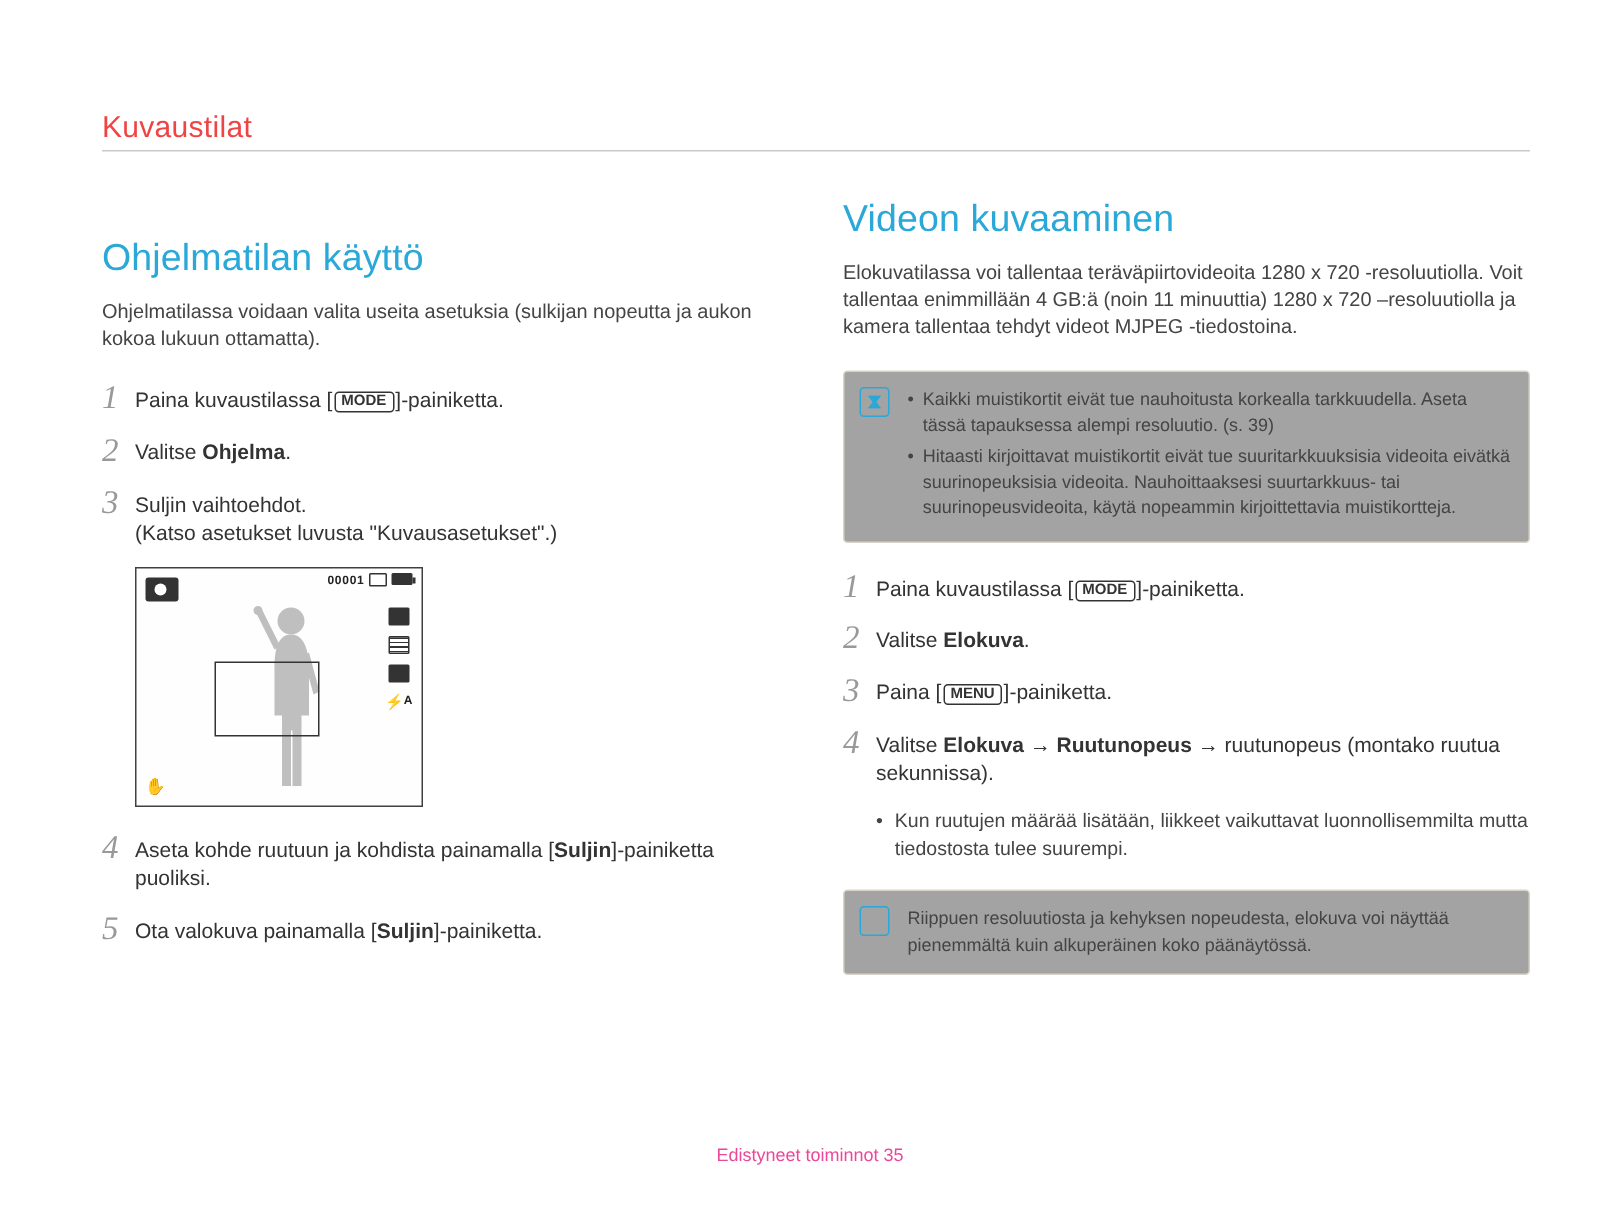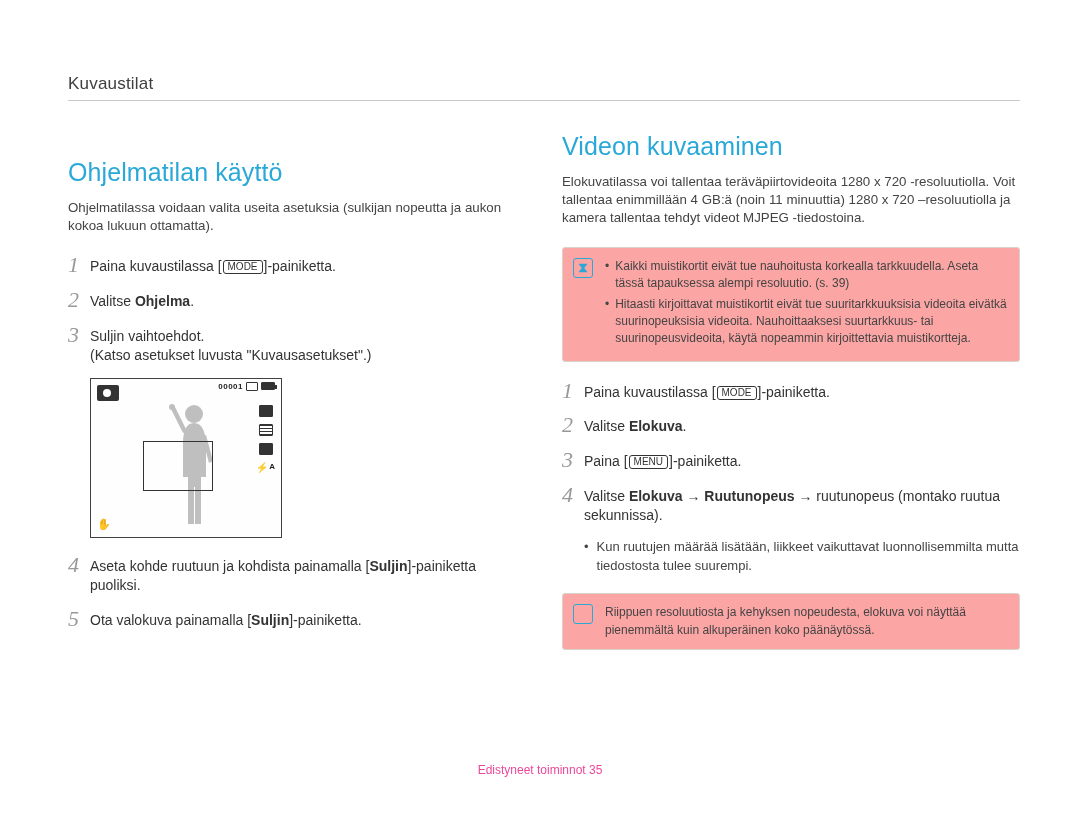--- a/index.html
+++ b/index.html
@@ -13,22 +13,22 @@
       background: #ffffff;
       font-family: Arial, Helvetica, sans-serif;
       color: #333;
       position: relative;
       padding: 74px 60px 40px 68px;
     }
     .breadcrumb {
       position: absolute;
       top: 74px;
       left: 68px;
-      font-size: 17px;
-      color: #404040;
+      font-size: 20px;
+      color: #ef4444;
       font-weight: 300;
       letter-spacing: 0.2px;
       text-align: right;
     }
     .breadcrumb-line {
       position: absolute;
       top: 100px;
       left: 68px;
       right: 60px;
       height: 1px;
@@ -79,21 +79,21 @@
       flex: 1;
       padding-top: 3px;
     }
     .step-text .bold { font-weight: bold; }
     .modechip {
       display: inline-block;
       border: 1px solid #333;
       border-radius: 3px;
       padding: 0px 4px;
       font-size: 10px;
-      font-weight: normal;
+      font-weight: bold;
       vertical-align: 1px;
       background: #fff;
       margin: 0 1px;
       line-height: 1.2;
     }
     .bold { font-weight: bold; }
     .screen-preview {
       width: 192px;
       height: 160px;
       border: 1.5px solid #404040;
@@ -178,21 +178,21 @@
       left: 70px; top: 20px;
       width: 60px; height: 130px;
     }
     .sp-focus-rect {
       position: absolute;
       left: 52px; top: 62px;
       width: 70px; height: 50px;
       border: 1.5px solid #333;
     }
     .note-box {
-      background: #fca5a5;
+      background: #a3a3a3;
       border: 1px solid #d9d3c7;
       border-radius: 3px;
       padding: 10px 12px 10px 42px;
       font-size: 12px;
       line-height: 1.45;
       color: #444;
       position: relative;
       margin: 6px 0 18px 0;
     }
     .note-icon {

